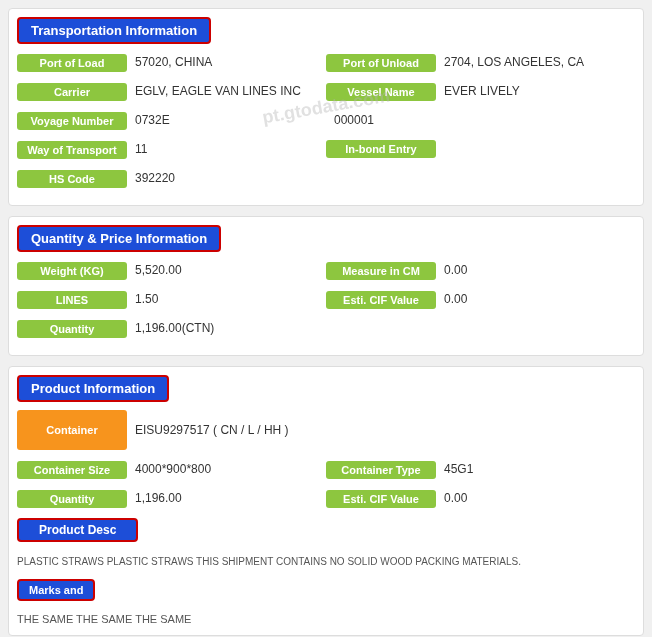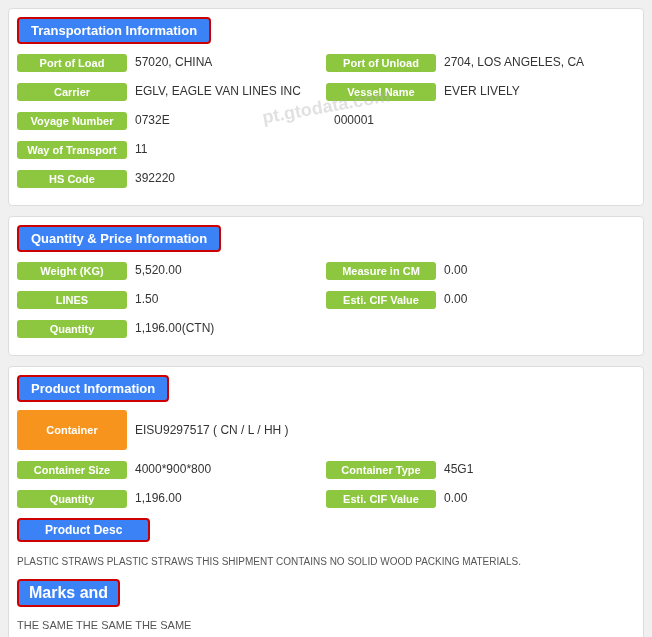--- a/index.html
+++ b/index.html
@@ -12,21 +12,21 @@
     }
     .section {
       background: #fff;
       border: 1px solid #ddd;
       border-radius: 4px;
       margin-bottom: 10px;
       padding: 8px;
     }
     .section-header {
       display: inline-block;
-      background: #3b82f6;
+      background: #1d4ed8;
       color: #fff;
       font-weight: bold;
       font-size: 13px;
       padding: 4px 12px;
       border-radius: 4px;
       border: 2px solid #c00;
       margin-bottom: 8px;
     }
     .row {
       display: flex;
@@ -138,20 +138,21 @@
       <span class="field-value">000001</span>
     </div>
   </div>
 
   <div class="row">
     <div class="field">
       <span class="field-label">Way of Transport</span>
       <span class="field-value">11</span>
     </div>
     <div class="field">
+      <span class="field-label">In-bond Entry</span>
       <span class="field-value"></span>
     </div>
   </div>
 
   <div class="row">
     <div class="field">
       <span class="field-label">HS Code</span>
       <span class="field-value">392220</span>
     </div>
   </div>
@@ -216,21 +217,21 @@
       <span class="field-label">Quantity</span>
       <span class="field-value">1,196.00</span>
     </div>
     <div class="field">
       <span class="field-label">Esti. CIF Value</span>
       <span class="field-value">0.00</span>
     </div>
   </div>
 
   <div style="margin-top:6px;">
-    <div class="section-header" style="border:2px solid #c00; font-size:12px; padding:3px 26px;">Product Desc</div>
+    <div class="section-header" style="border:2px solid #c00; font-size:12px; padding:3px 20px;">Product Desc</div>
     <div class="product-desc-text">PLASTIC STRAWS PLASTIC STRAWS THIS SHIPMENT CONTAINS NO SOLID WOOD PACKING MATERIALS.</div>
   </div>
 
   <div style="margin-top:4px;">
-    <div class="section-header" style="border:2px solid #c00; font-size:16px; padding:3px 10px;">Marks and</div>
+    <div class="section-header" style="border:2px solid #c00; font-size:11px; padding:3px 10px;">Marks and</div>
     <div class="marks-text">THE SAME THE SAME THE SAME</div>
   </div>
 </div>
 
 </body></html>

